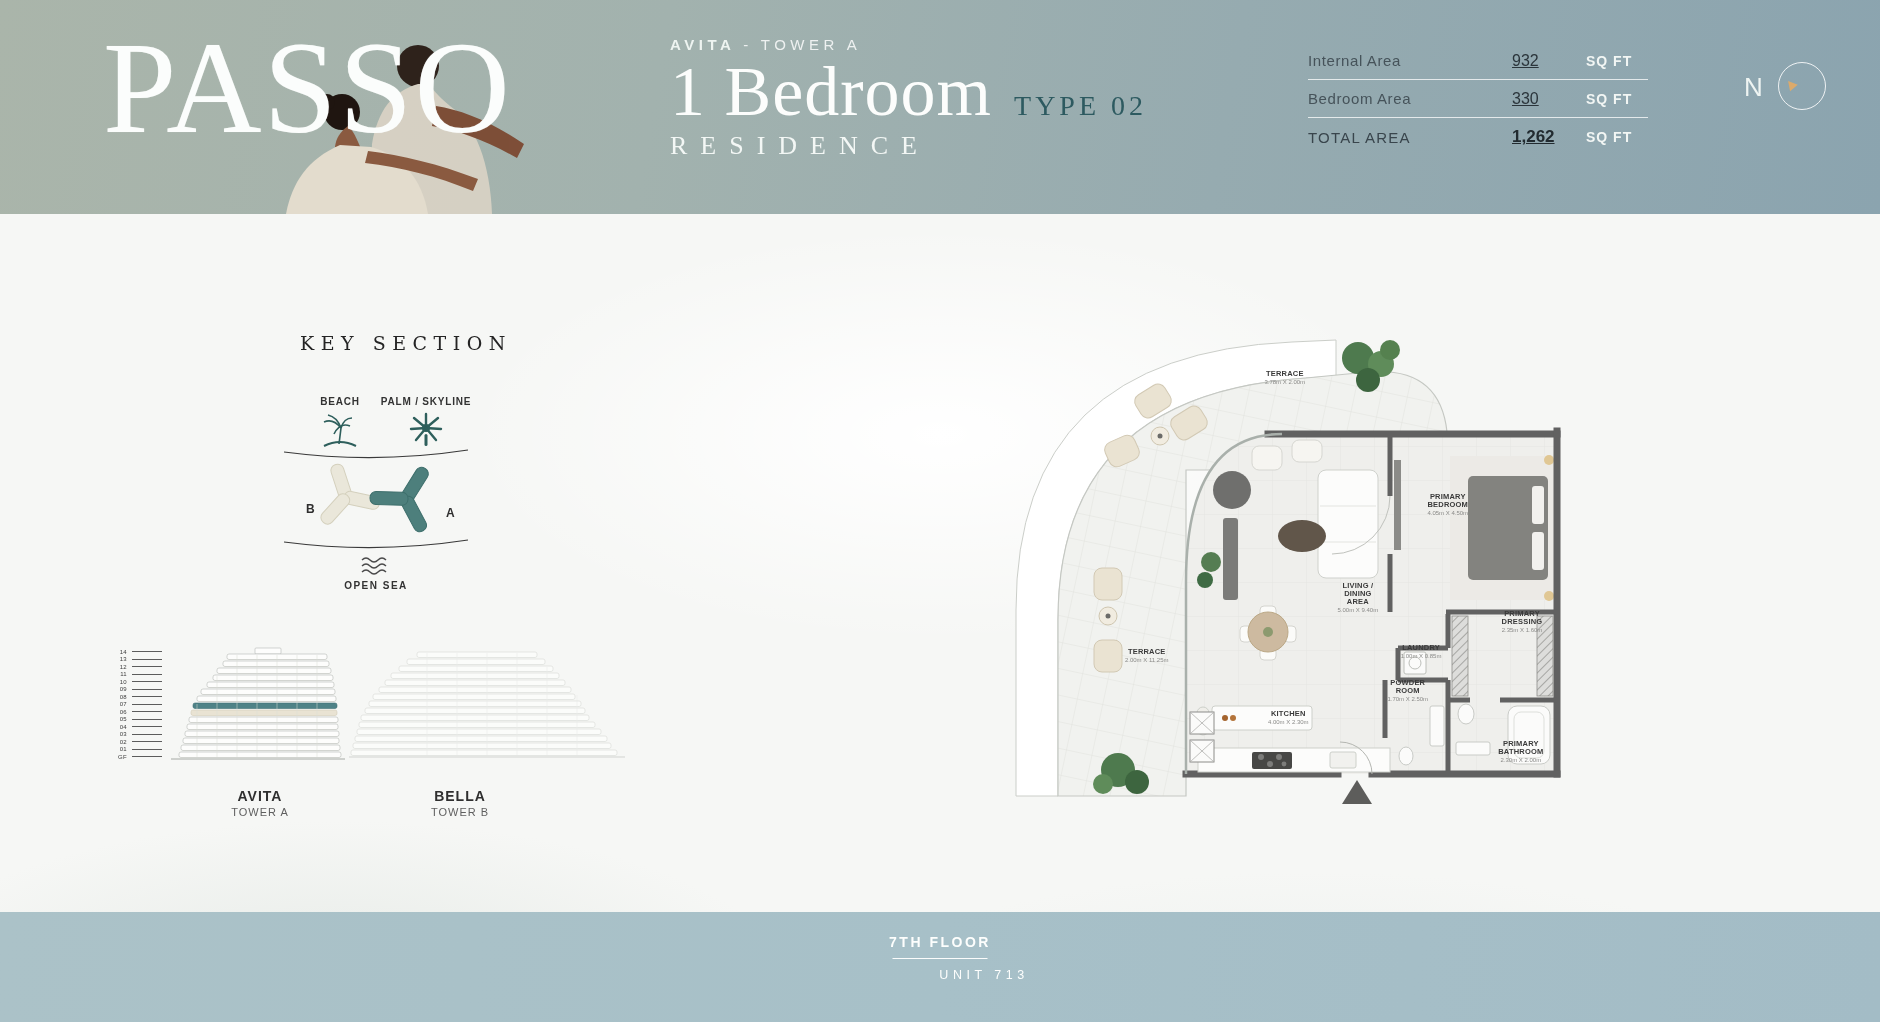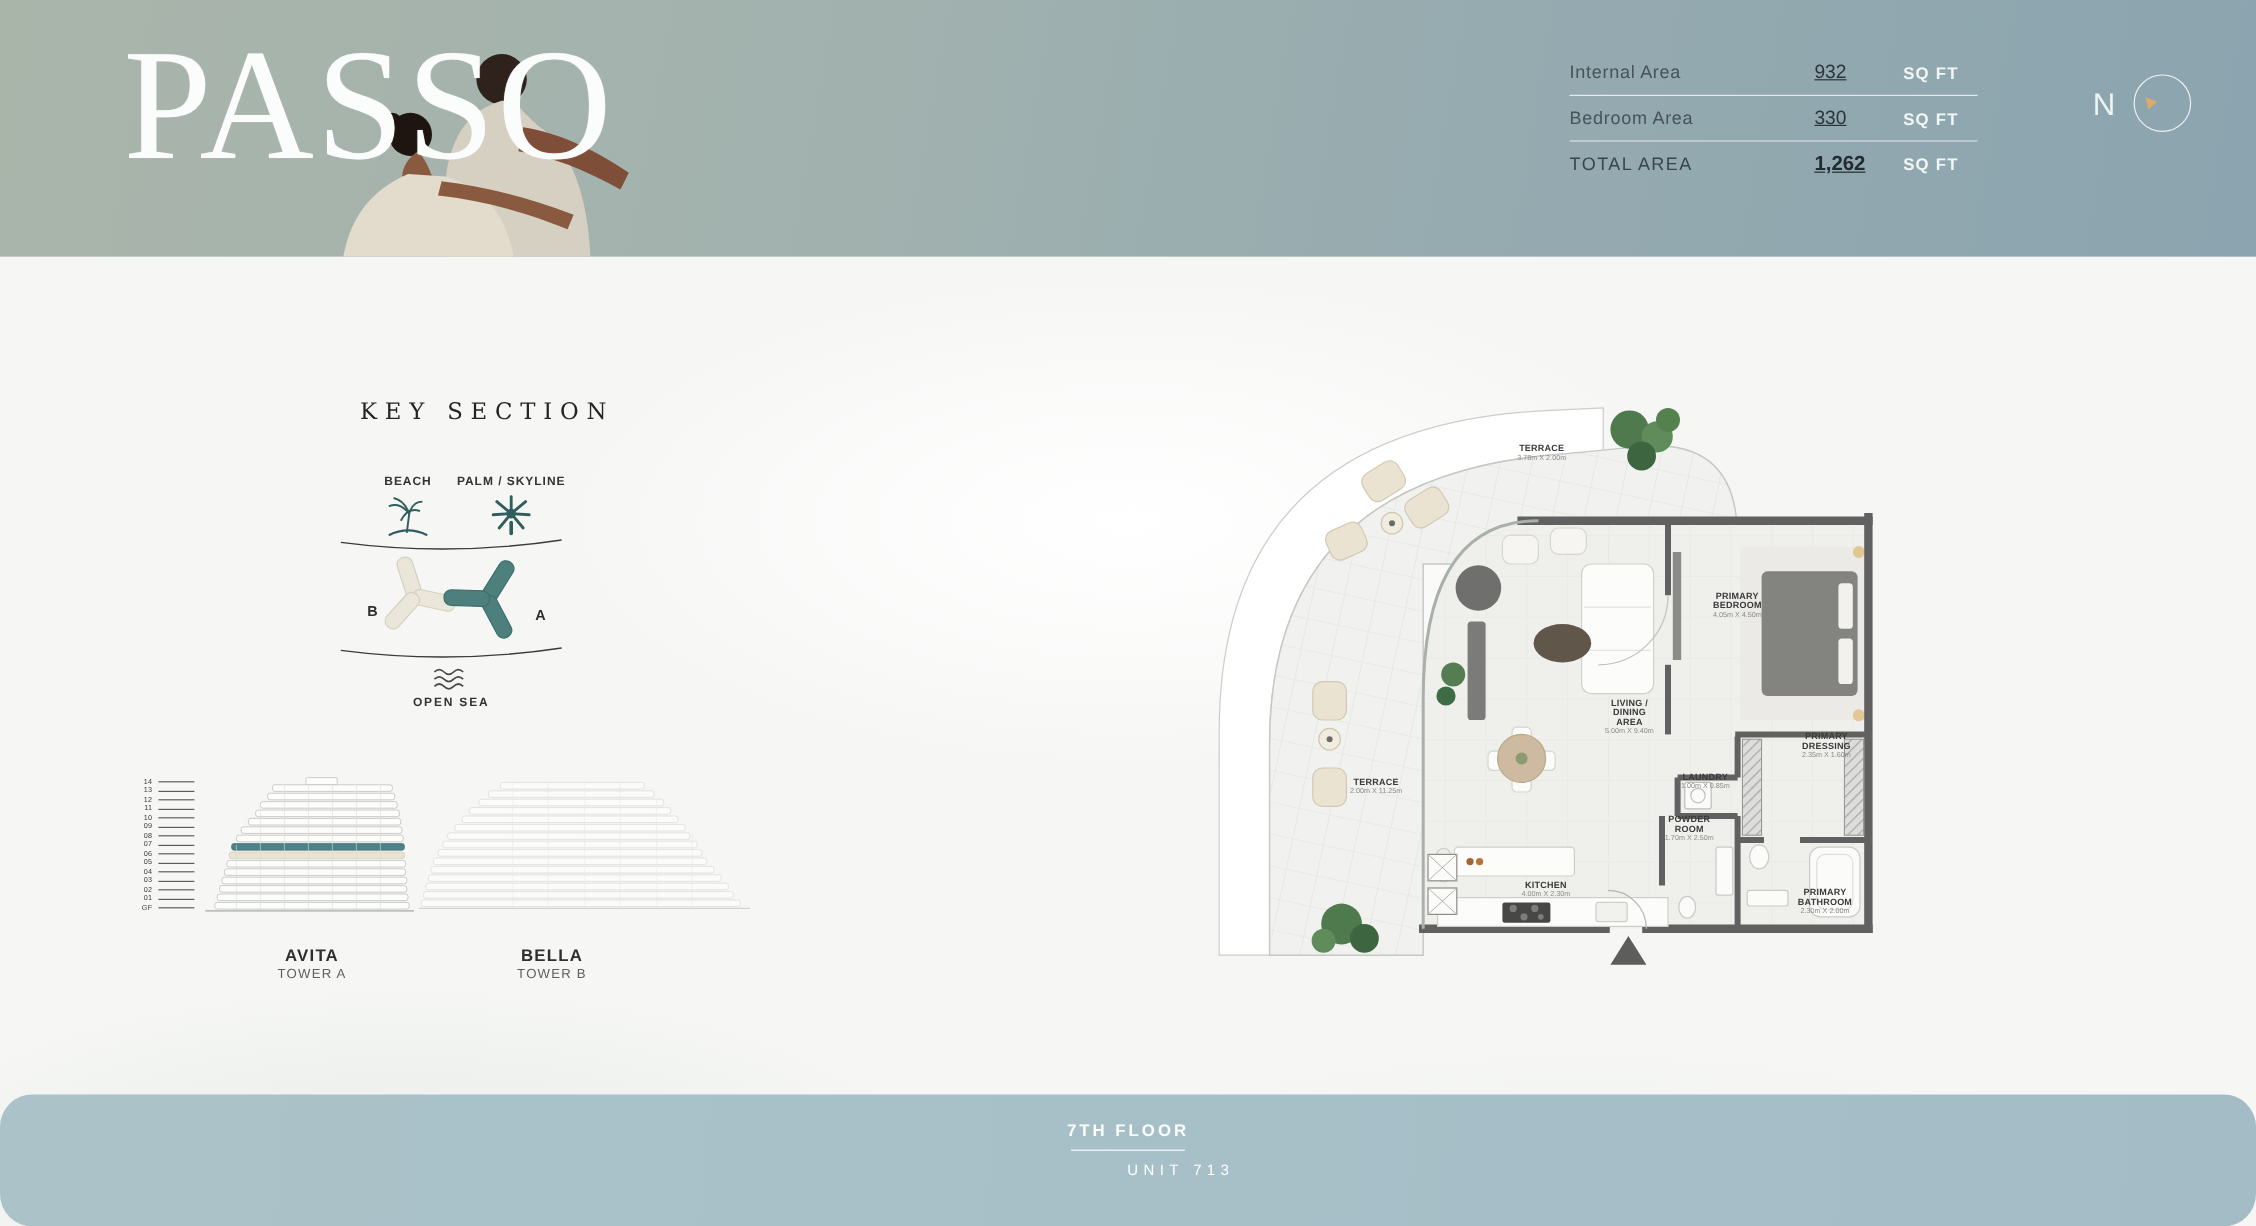--- a/index.html
+++ b/index.html
@@ -103,21 +103,20 @@
   .floorplan { position:absolute; left:1000px; top:96px; width:580px; height:512px; }
   .fp-svg { position:absolute; left:0; top:0; }
   .room-label { position:absolute; transform:translate(-50%,-50%); text-align:center; width:74px; pointer-events:none; }
   .rl-name { font-size:7.5px; font-weight:bold; color:#3a3a3a; line-height:8px; letter-spacing:.2px; }
   .rl-dims { font-size:6px; color:#8b8b89; line-height:7px; margin-top:1px; }
 
   
   .footer {
     position:absolute; left:0; top:912px; width:1880px; height:110px;
     background:linear-gradient(95deg,#abc2c8 0%,#a7c0c8 50%,#a3bcc6 100%);
-    border-radius:27px;
   }
   .f-floor { position:absolute; left:50%; transform:translateX(-50%); top:22px; font-size:14px; font-weight:bold; color:#fdfefd; letter-spacing:2.5px; }
   .f-line  { position:absolute; left:50%; transform:translateX(-50%); top:46px; width:95px; height:1px; background:rgba(255,255,255,.95); }
   .f-unit  { position:absolute; left:50%; transform:translateX(-50%); top:56px; font-size:12.5px; color:#fdfefd; letter-spacing:4.5px;margin-left:44px; }
 </style>
 </head>
 <body>
 
 <div class="header">
   <div class="hero">
@@ -131,20 +130,30 @@
         <circle cx="152" cy="98" r="18" fill="#1f1510"></circle>
         <circle cx="137" cy="88" r="8" fill="#1f1510"></circle>
         <path d="M158 112 C 150 118 146 124 145 133 L 171 135 C 167 125 163 116 158 112 Z" fill="#8a5a40"></path>
         <path d="M150 131 C 118 145 102 168 96 200 L 238 200 C 232 164 211 141 181 133 Z" fill="#e3dccd"></path>
         <path d="M178 137 C 212 141 248 150 288 165 L 283 177 C 246 162 211 153 175 149 Z" fill="#8a5a40"></path>
       </g>
     </svg>
   </div>
   <div class="logo">PASSO</div>
 
+  <div class="title-block">
+    <div class="proj-line">
+      <span class="brand">AVITA</span><span class="sep">-</span><span class="tower">TOWER A</span>
+    </div>
+    <div class="title-row">
+      <span class="big-title">1 Bedroom</span>
+      <span class="type-label">TYPE 02</span>
+    </div>
+    <div class="subtitle">RESIDENCE</div>
+  </div>
 
   <div class="area-table">
     <div class="area-row bordered">
       <span class="a-label">Internal Area</span>
       <span class="a-value">932</span>
       <span class="a-unit">SQ FT</span>
     </div>
     <div class="area-row bordered">
       <span class="a-label">Bedroom Area</span>
       <span class="a-value">330</span>
@@ -524,21 +533,21 @@
       <div class="rl-dims">2.00m X 11.25m</div>
     </div>
     <div class="room-label" style="left:72.6%; top:66.8%;">
       <div class="rl-name">LAUNDRY</div>
       <div class="rl-dims">1.00m X 0.85m</div>
     </div>
     <div class="room-label" style="left:70.3%; top:74.5%;">
       <div class="rl-name" style="width:44px; margin:0 auto;">POWDER ROOM</div>
       <div class="rl-dims">1.70m X 2.50m</div>
     </div>
-    <div class="room-label" style="left:49.7%; top:79.6%;margin-top:24px;">
+    <div class="room-label" style="left:49.7%; top:79.6%;">
       <div class="rl-name">KITCHEN</div>
       <div class="rl-dims">4.00m X 2.30m</div>
     </div>
     <div class="room-label" style="left:89.8%; top:86.3%;">
       <div class="rl-name" style="width:50px; margin:0 auto;">PRIMARY BATHROOM</div>
       <div class="rl-dims">2.30m X 2.00m</div>
     </div>
   </div>
 </div>
 

